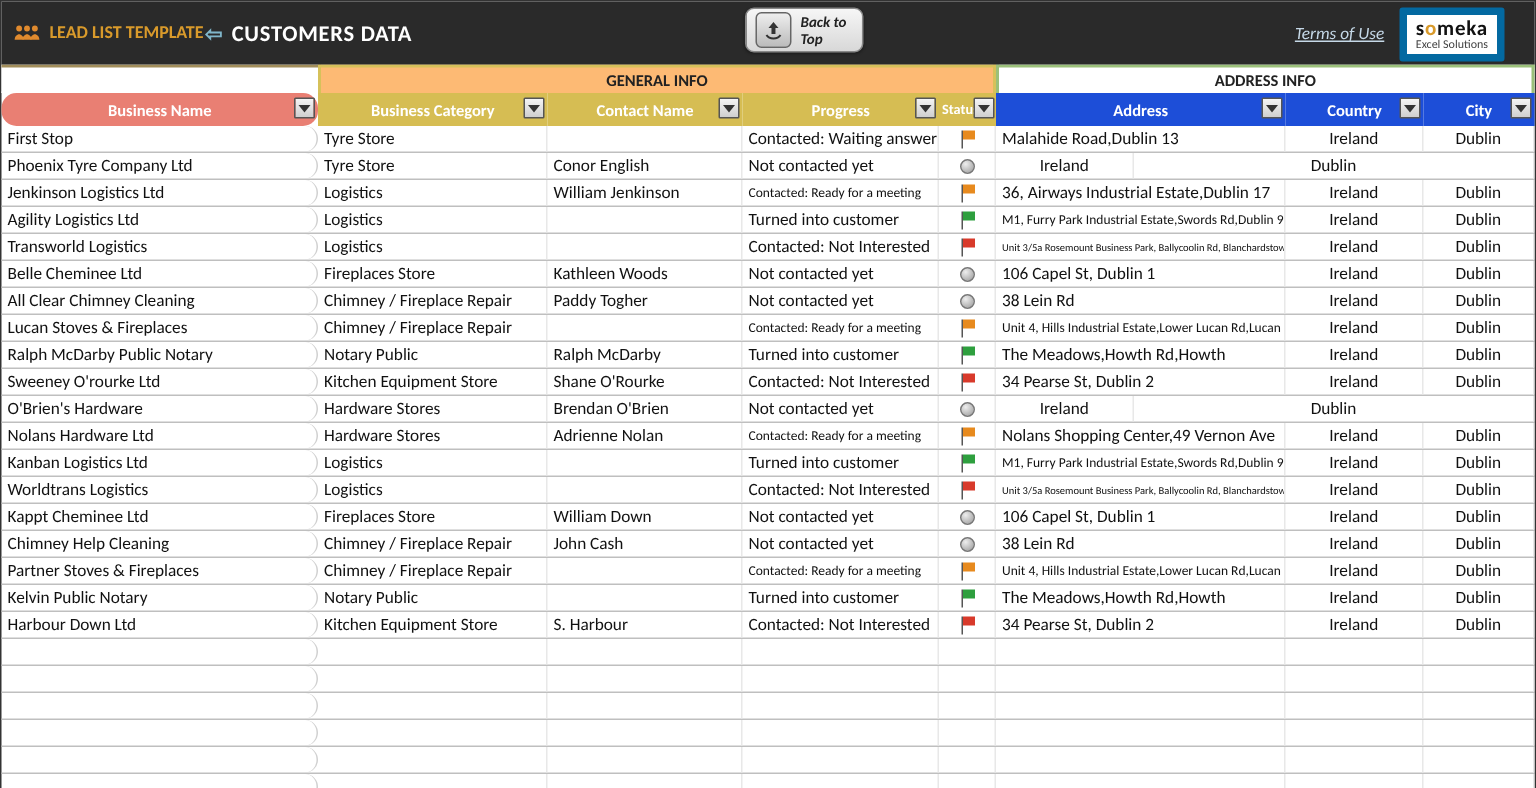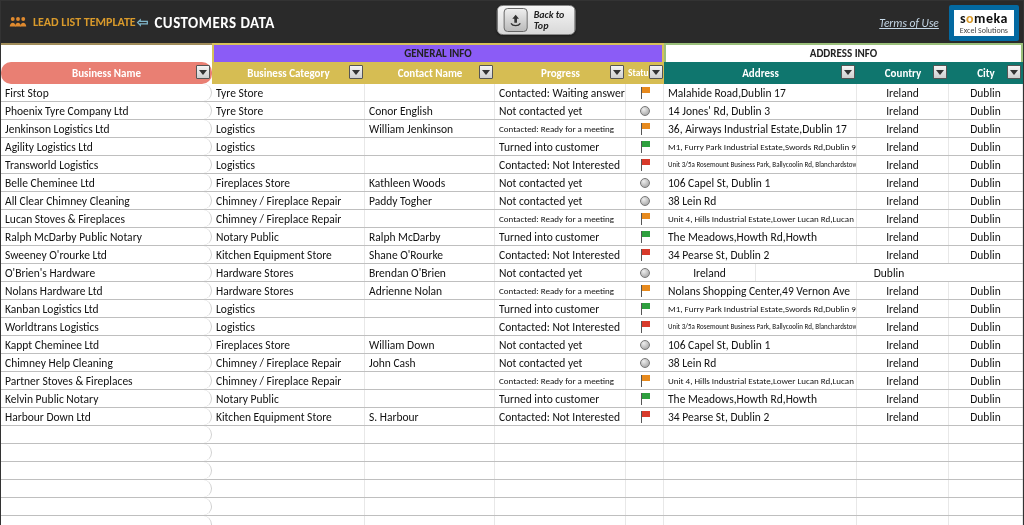--- a/index.html
+++ b/index.html
@@ -13,39 +13,39 @@
   .lead-icon svg { width: 18px; height: 12px; }
   .lead-title { color: #d99a2b; font-weight: 700; font-size: 12px; }
   .cust-row { display: flex; align-items: center; gap: 6px; margin-top: 1px;}
   .back-arrow { color: #7fb5c9; font-size: 14px; font-weight: 700; }
   .cust-title { color: #fff; font-weight: 700; font-size: 15px; letter-spacing: 0.5px; }
 
   .back-to-top { position: absolute; left: 50%; top: 4px; transform: translateX(-50%); display: flex; align-items: center; background: linear-gradient(#f6f6f6,#d8d8d8); border: 1px solid #888; border-radius: 6px; padding: 2px 10px 2px 6px; cursor: pointer; box-shadow: 0 1px 2px rgba(0,0,0,0.3); margin-left: 24px; }
   .back-to-top .btt-icon { background: linear-gradient(#eee,#bbb); border: 1px solid #666; border-radius: 4px; width: 24px; height: 24px; display: flex; align-items: center; justify-content: center; margin-right: 6px;}
   .back-to-top .btt-text { font-size: 10px; font-style: italic; font-weight: 600; color: #222; line-height: 1.1; }
 
-  .top-right { position: absolute; right: 4px; top: 4px; display: flex; align-items: center; gap: 10px; justify-content: center; }
+  .top-right { position: absolute; right: 20px; top: 4px; display: flex; align-items: center; gap: 10px; justify-content: center; }
   .terms { color: #c6d9e8; font-style: italic; text-decoration: underline; font-size: 11.5px; cursor: pointer; }
   .logo { background: #fff; border: 5px solid #0369a1; border-radius: 2px; padding: 2px 6px; text-align: center; line-height: 1; }
   .logo .l1 { font-weight: 700; letter-spacing: 0.5px; font-size: 14px; color: #111;}
   .logo .l1 .dot { color: #d99a2b; }
   .logo .l2 { font-size: 8px; color: #444; }
 
   
   .section-row { display: flex; height: 19px; }
   .section-row .gap-left { width: 211px; background: #fff; border-top: 2px solid #a18d5a; border-bottom: 1px solid #fff;}
-  .section-row .gen  { width: 452px; background: #8b5cf6; border: 2px solid #d6c15a; border-bottom: none; text-align: center; font-weight: 700; color: #222; font-size: 11px; display:flex;align-items:center;justify-content:center;}
+  .section-row .gen  { width: 452px; background: #fdba74; border: 2px solid #d6c15a; border-bottom: none; text-align: center; font-weight: 700; color: #222; font-size: 11px; display:flex;align-items:center;justify-content:center;}
   .section-row .addr { flex: 1; background: #fff; border: 2px solid #9bc07a; border-bottom: none; text-align: center; font-weight: 700; color: #222; font-size: 11px; display:flex;align-items:center;justify-content:center;}
 
   
   .colhdr-row { display: flex; height: 22px; }
   .colhdr { color: #fff; font-weight: 700; font-size: 11px; display: flex; align-items: center; justify-content: center; position: relative; padding: 0 4px;}
   .colhdr.red   { background: #e97f73; }
   .colhdr.yellow{ background: #d6bd53; }
-  .colhdr.green { background: #0f766e; }
+  .colhdr.green { background: #1d4ed8; }
   .drop { position: absolute; right: 2px; top: 3px; width: 14px; height: 14px; background: linear-gradient(#f4f4f4,#cfcfcf); border: 1px solid #555; border-radius: 1px; display:flex; align-items:center; justify-content:center; cursor:pointer;}
   .drop::after { content:""; border-left:4px solid transparent; border-right:4px solid transparent; border-top:5px solid #333; }
 
   .c-biz  { width: 211px; border-radius: 10px; }
   .c-cat  { width: 153px; }
   .c-con  { width: 130px; }
   .c-prog { width: 131px; }
   .c-stat { width: 38px; }
   .c-addr { width: 193px; }
   .c-ctry { width: 92px; }
@@ -166,33 +166,32 @@
 
 <div class="tbody" id="tbody">
       <div class="row">
         <div class="cell c-biz">First Stop</div>
         <div class="cell c-cat">Tyre Store</div>
         <div class="cell c-con"></div>
         <div class="cell c-prog ">Contacted: Waiting answer</div>
         <div class="cell c-stat">
           <span class="flag orange"></span>
         </div>
-        <div class="cell c-addr ">Malahide Road,Dublin 17</div>
+        <div class="cell c-addr ">Malahide Road,Dublin 13</div>
         <div class="cell c-ctry">Ireland</div>
         <div class="cell c-city">Dublin</div>
       </div>
       <div class="row">
         <div class="cell c-biz">Phoenix Tyre Company Ltd</div>
         <div class="cell c-cat">Tyre Store</div>
         <div class="cell c-con">Conor English</div>
         <div class="cell c-prog ">Not contacted yet</div>
         <div class="cell c-stat">
           <span class="circle"></span>
         </div>
-        <div class="cell c-addr ">14 Jones' Rd, Dublin 3</div>
         <div class="cell c-ctry">Ireland</div>
         <div class="cell c-city">Dublin</div>
       </div>
       <div class="row">
         <div class="cell c-biz">Jenkinson Logistics Ltd</div>
         <div class="cell c-cat">Logistics</div>
         <div class="cell c-con">William Jenkinson</div>
         <div class="cell c-prog small">Contacted: Ready for a meeting</div>
         <div class="cell c-stat">
           <span class="flag orange"></span>

